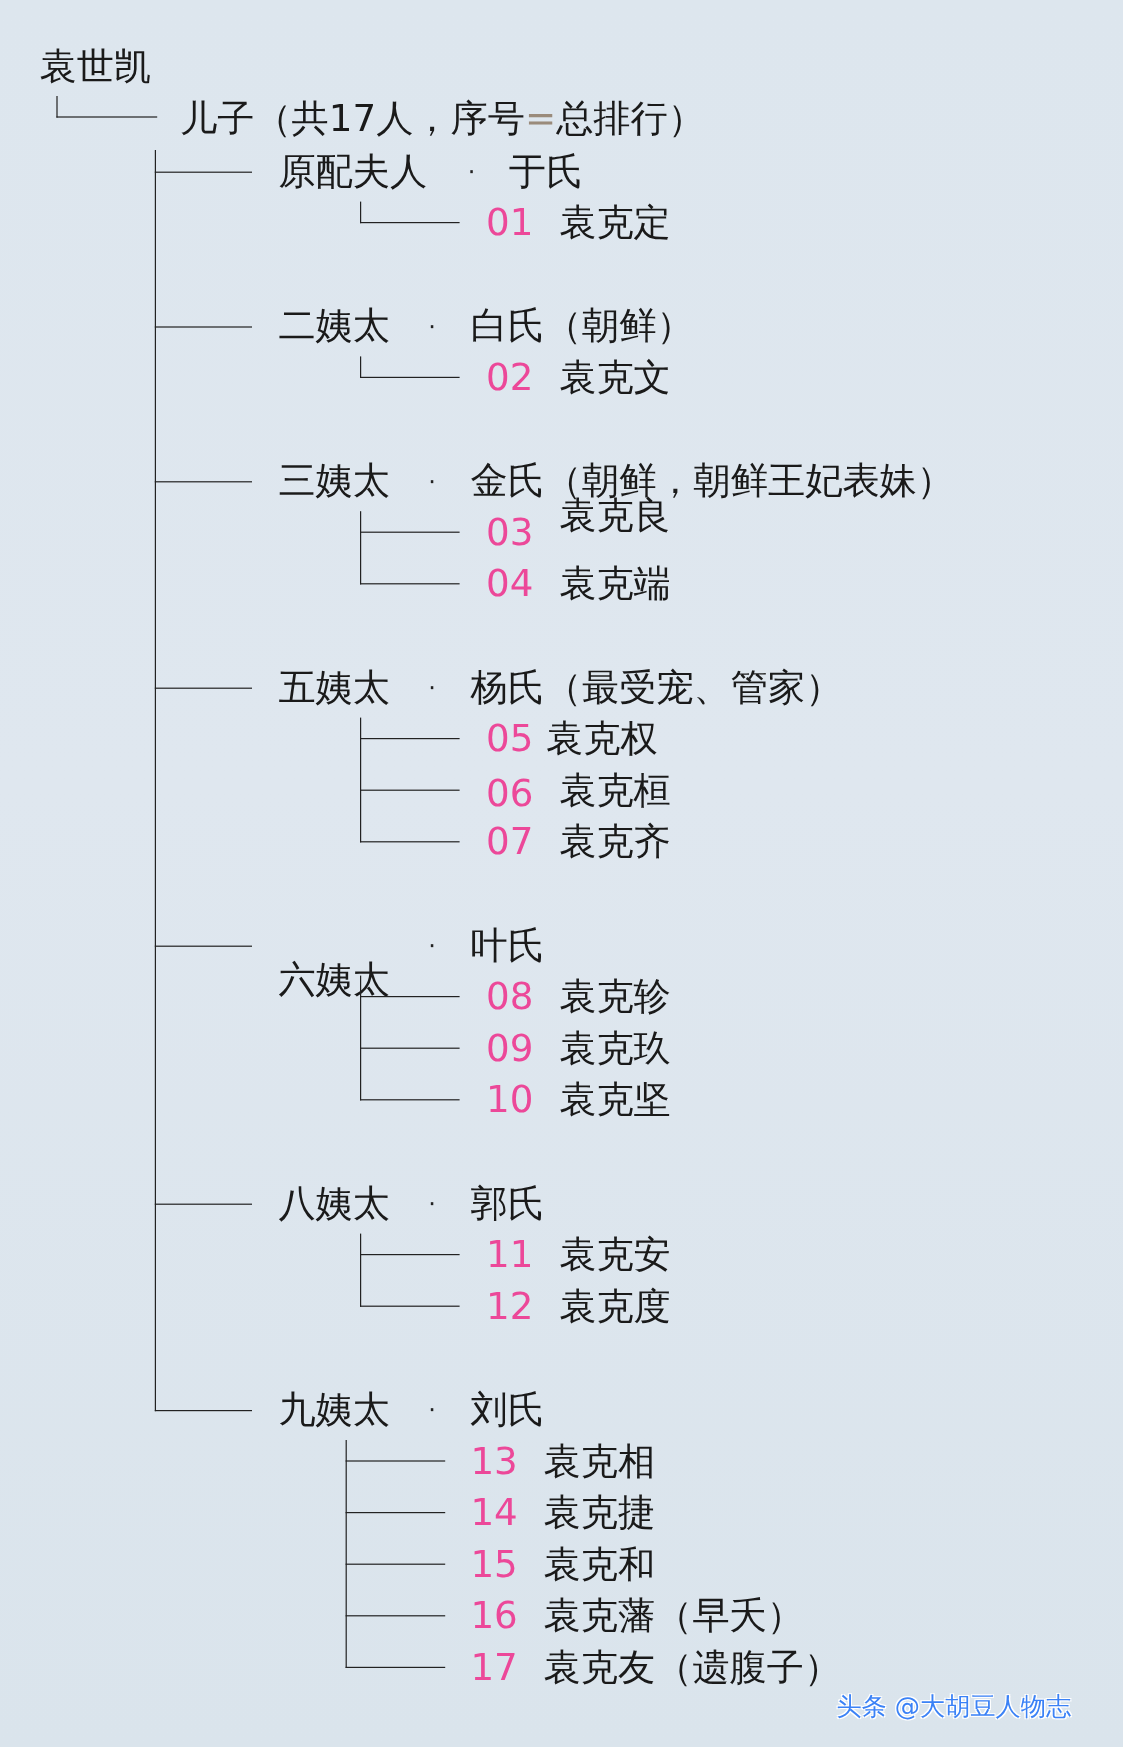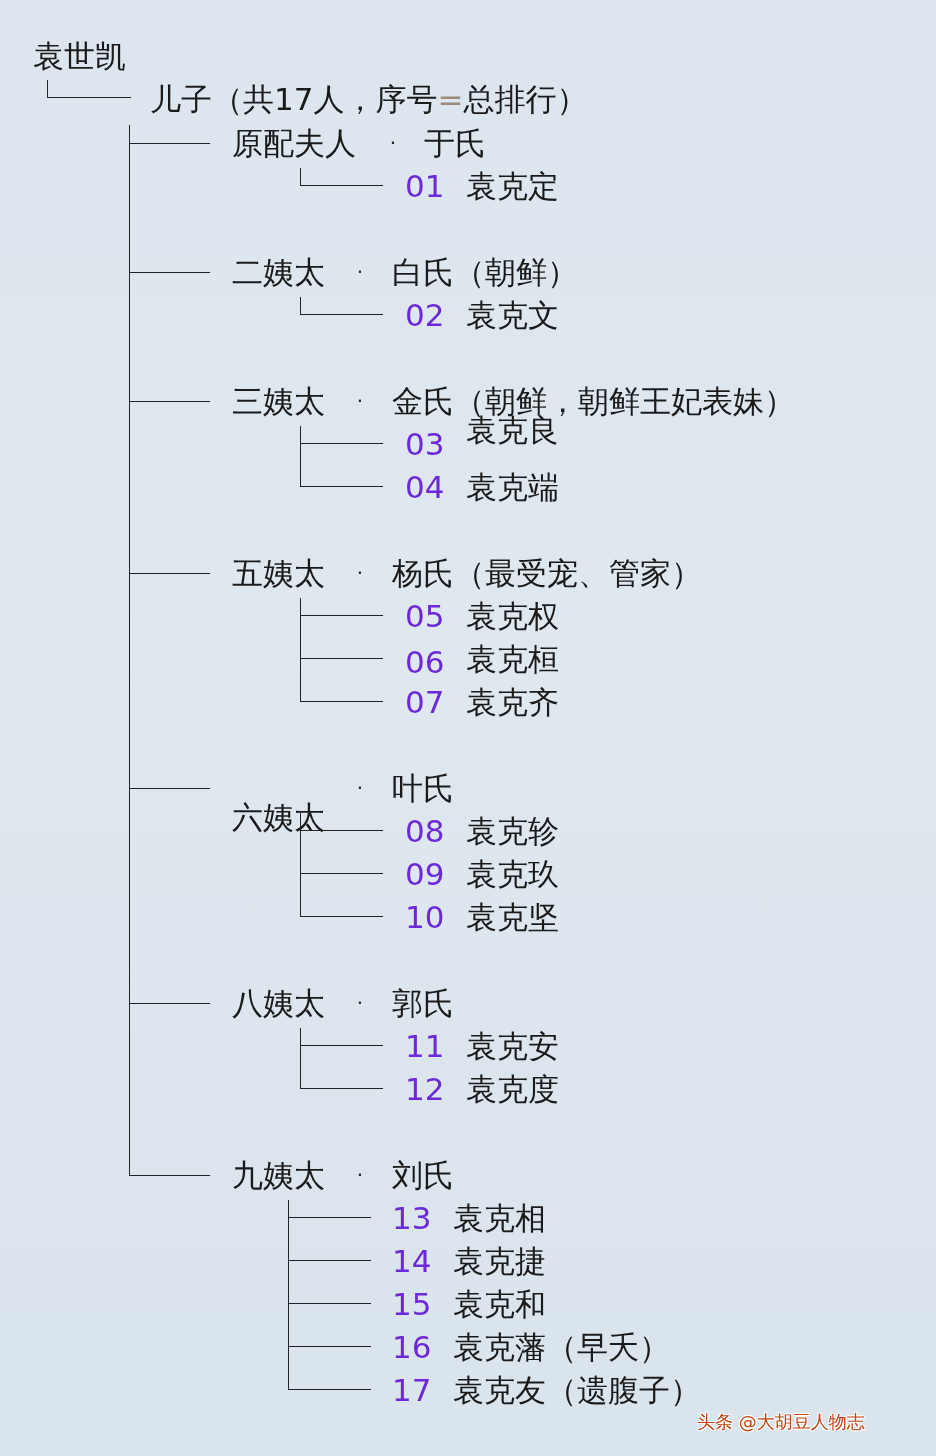--- a/index.html
+++ b/index.html
@@ -3,28 +3,28 @@
 <meta charset="utf-8">
 <style>
   html, body { margin: 0; padding: 0; }
   body {
     width: 936px; height: 1456px; position: relative; overflow: hidden;
     background: linear-gradient(180deg, #dde6ee 0%, #dfe7ef 45%, #dae4ec 100%);
     font-family: "DejaVu Sans", "Liberation Sans", sans-serif;
     color: #1a1a1a;
   }
   .t { position: absolute; font-size: 31px; line-height: 36px; white-space: nowrap; transform: translateY(-50%); }
-  .num { color: #6d28d9; font-family: "DejaVu Sans", sans-serif; }
+  .num { color: #ec4899; font-family: "DejaVu Sans", sans-serif; }
   .eq { color: #9a8b7b; }
   .vl { position: absolute; width: 0; border-left: 1.4px solid #222; }
   .hl { position: absolute; height: 0; border-top: 1.4px solid #222; }
   .dot { position: absolute; font-size: 20px; transform: translate(-50%, -50%); color: #222; }
   .wm {
     position: absolute; left: 697px; top: 1422px; transform: translateY(-50%);
-    font-size: 18px; color: #c2410c; white-space: nowrap;
+    font-size: 21px; color: #3b82f6; white-space: nowrap;
     text-shadow: 1px 1px 0 #fff, -1px -1px 0 #fff, 1px -1px 0 #fff, -1px 1px 0 #fff;
   }
 </style>
 </head>
 <body>
 
 <div class="t" style="left:33px;top:56px;">袁世凯</div>
 
 <div class="vl" style="left:47px;top:80px;height:18px;"></div>
 <div class="hl" style="left:47px;top:97px;width:84px;"></div>
@@ -62,21 +62,21 @@
 <div class="t num" style="left:405px;top:487px;">04</div>
 <div class="t" style="left:466px;top:487px;">袁克端</div>
 
 <div class="hl" style="left:129px;top:573px;width:81px;"></div>
 <div class="t" style="left:232px;top:573px;">五姨太</div>
 <div class="dot" style="left:360px;top:573px;">·</div>
 <div class="t" style="left:392px;top:573px;"><span>杨氏</span><span>（最受宠、管家）</span></div>
 <div class="vl" style="left:300px;top:598px;height:104px;"></div>
 <div class="hl" style="left:300px;top:615px;width:83px;"></div>
 <div class="t num" style="left:405px;top:616px;">05</div>
-<div class="t" style="left:466px;top:616px;">袁克权</div>
+<div class="t" style="left:455px;top:616px;">袁克权</div>
 <div class="hl" style="left:300px;top:658px;width:83px;"></div>
 <div class="t num" style="left:405px;top:662px;">06</div>
 <div class="t" style="left:466px;top:659px;">袁克桓</div>
 <div class="hl" style="left:300px;top:701px;width:83px;"></div>
 <div class="t num" style="left:405px;top:702px;">07</div>
 <div class="t" style="left:466px;top:702px;">袁克齐</div>
 
 <div class="hl" style="left:129px;top:788px;width:81px;"></div>
 <div class="t" style="left:232px;top:788px;margin-top:29px;">六姨太</div>
 <div class="dot" style="left:360px;top:788px;">·</div>

